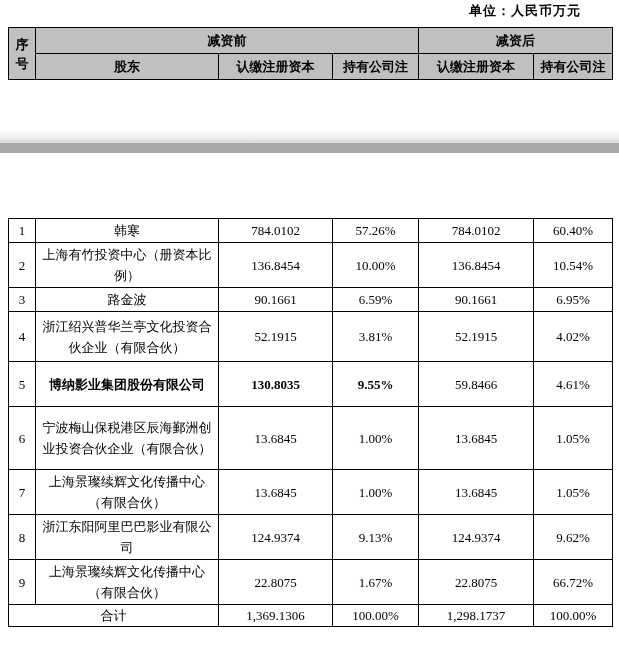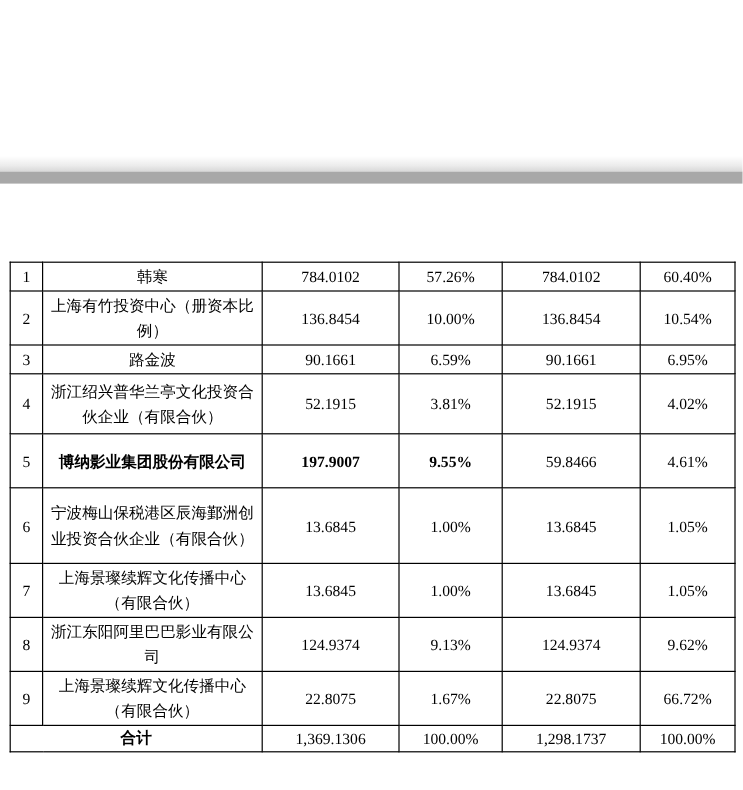--- a/index.html
+++ b/index.html
@@ -29,21 +29,21 @@
     font-family:"DejaVu Sans","Liberation Sans",sans-serif;
     font-size:13px;
   }
   .cont-hdr td { background:#c0c0c0; }
   .cont-hdr td.lbl {
     font-weight:bold;
     font-family:"DejaVu Sans","Liberation Sans",sans-serif;
   }
   .seq-cell { word-break:break-all; line-height:24px; }
   td.name { word-break:break-all; line-height:21px; padding:1px 6px;margin-left:21px; }
-  td.b { font-weight:bold; font-family:"DejaVu Sans","Liberation Sans",sans-serif;text-align:center; }
+  td.b { font-weight:normal; font-family:"DejaVu Sans","Liberation Sans",sans-serif;text-align:center; }
   td.bn { font-weight:bold; }
   tr.h26 { height:26px; }
   tr.h20 { height:20px; }
   tr.h22 { height:22px; }
   tr.h44 { height:44px; }
   tr.h50 { height:50px; }
   tr.h45 { height:45px; }
   tr.h63 { height:63px; }
   .page-shadow {
     position:absolute; left:0; top:130px; width:619px; height:13px;
@@ -52,21 +52,46 @@
   .page-sep {
     position:absolute; left:0; top:143px; width:619px; height:10px;
     background:#a8a8a8;
   }
 </style>
 </head>
 <body>
 
 <div class="canvas">
 
+  <div class="unit-label">单位：人民币万元</div>
 
+  <table class="tbl frag1">
+    <colgroup>
+      <col style="width:27px">
+        <col style="width:183px">
+        <col style="width:114px">
+      <col style="width:86px">
+        <col style="width:115px">
+        <col style="width:79px">
+    </colgroup>
+    <tbody>
+      <tr class="hdr h26">
+        <td rowspan="2" class="seq-cell">序号</td>
+        <td colspan="3">减资前</td>
+        <td colspan="2">减资后</td>
+      </tr>
+      <tr class="hdr h26">
+        <td>股东</td>
+        <td>认缴注册资本</td>
+        <td>持有公司注</td>
+        <td>认缴注册资本</td>
+        <td>持有公司注</td>
+      </tr>
+    </tbody>
+  </table>
 
   <div class="page-shadow"></div>
   <div class="page-sep"></div>
 
   <table class="tbl frag2">
     <colgroup>
       <col style="width:27px">
         <col style="width:183px">
         <col style="width:114px">
       <col style="width:86px">
@@ -107,21 +132,21 @@
         <td class="name">浙江绍兴普华兰亭文化投资合伙企业（有限合伙）</td>
         <td>52.1915</td>
         <td>3.81%</td>
         <td>52.1915</td>
         <td>4.02%</td>
       </tr>
 
       <tr class="h45">
         <td>5</td>
         <td class="name bn">博纳影业集团股份有限公司</td>
-        <td class="bn">197.9007</td>
+        <td class="bn">130.8035</td>
         <td class="bn">9.55%</td>
         <td>59.8466</td>
         <td>4.61%</td>
       </tr>
 
       <tr class="h63">
         <td>6</td>
         <td class="name">宁波梅山保税港区辰海鄞洲创业投资合伙企业（有限合伙）</td>
         <td>13.6845</td>
         <td>1.00%</td>

